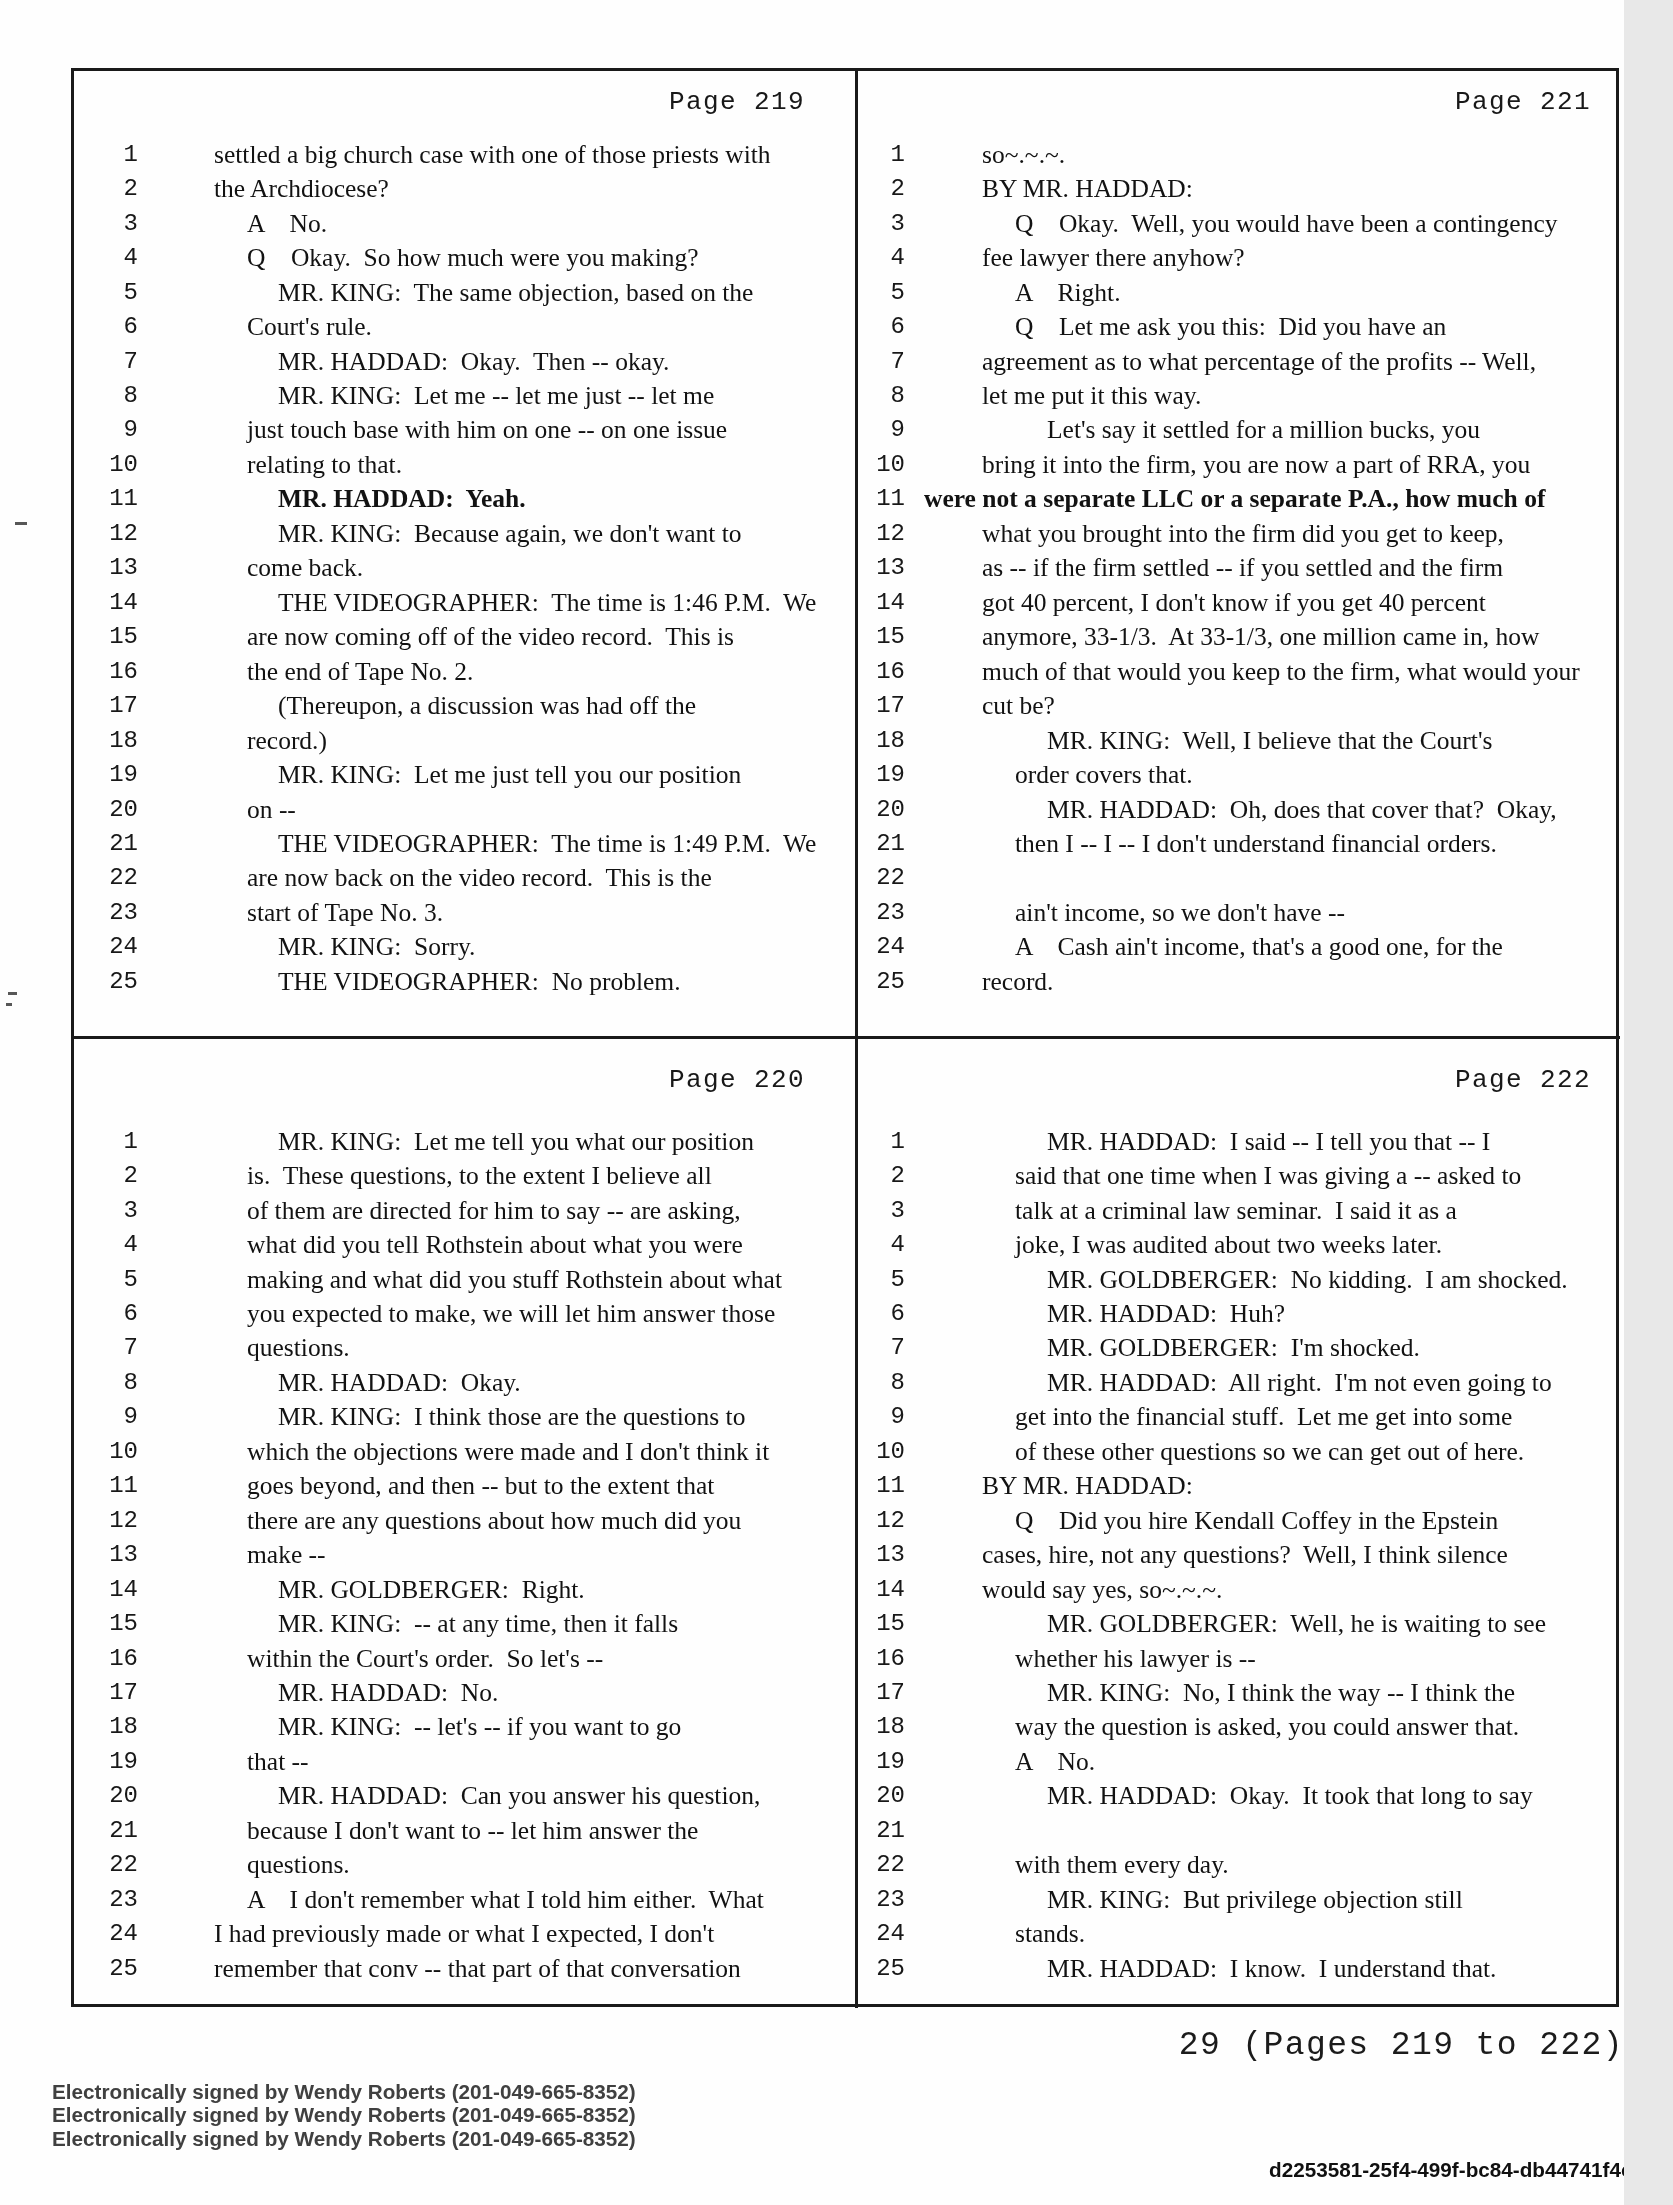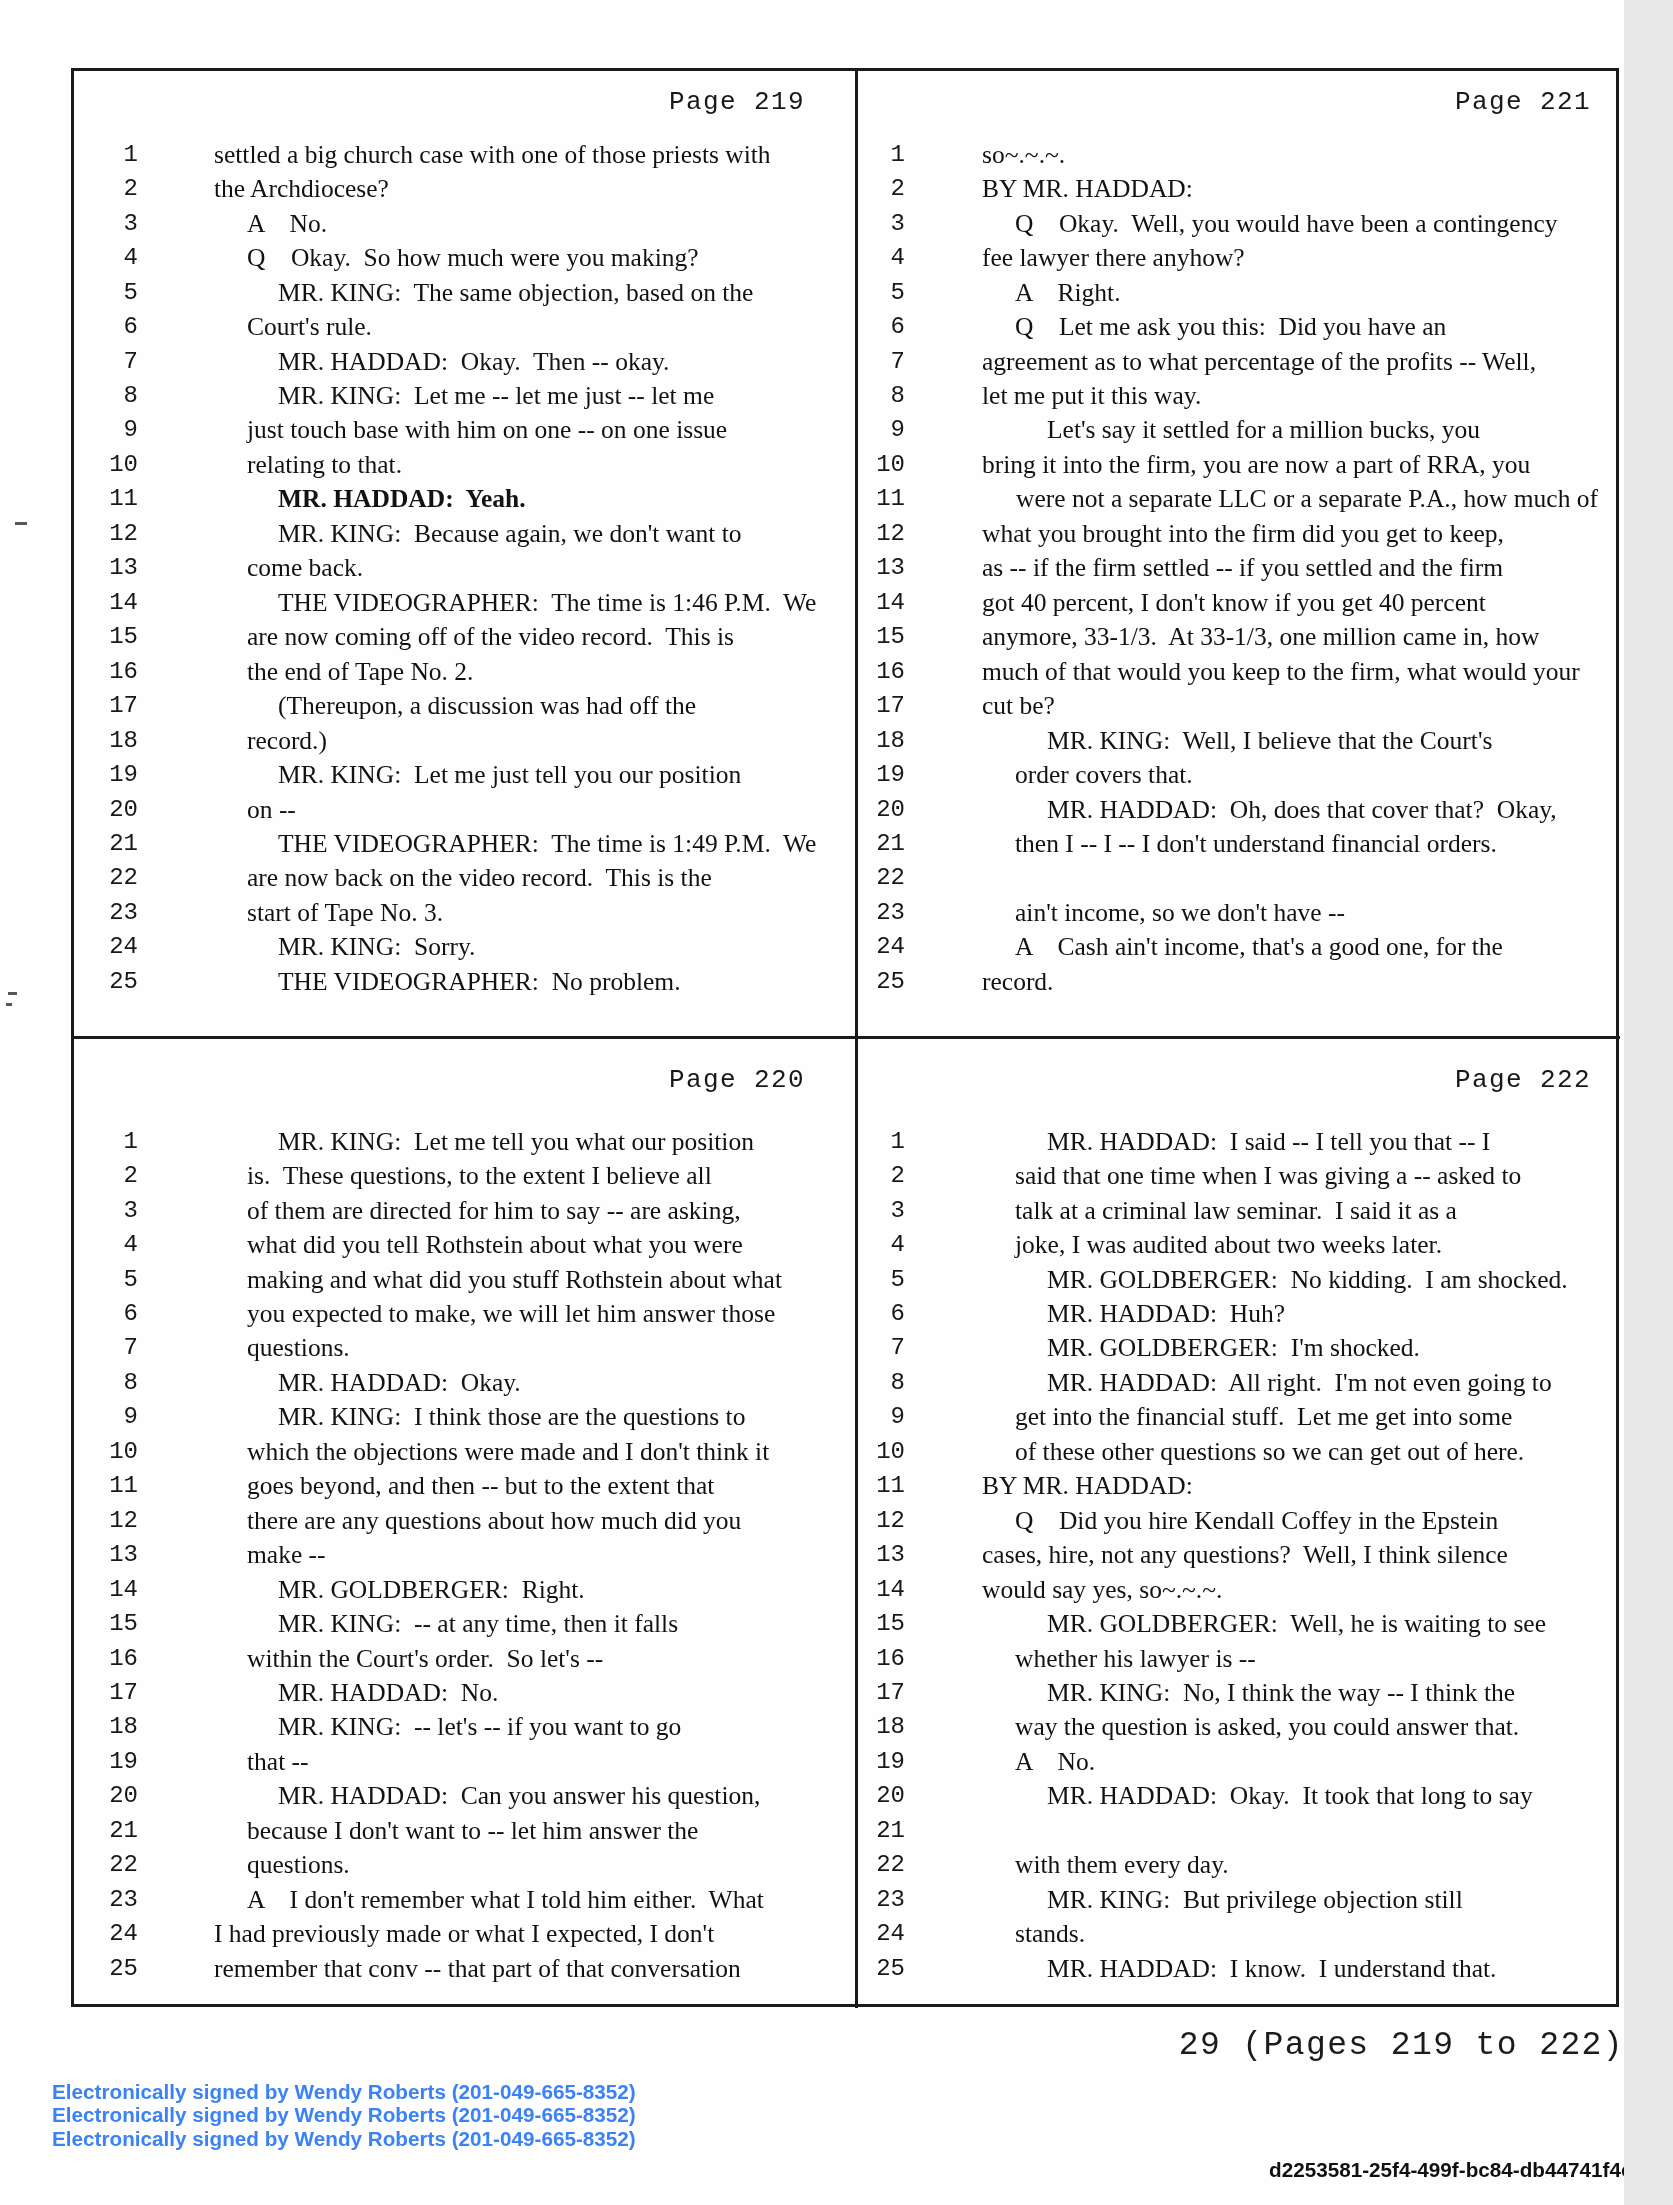--- a/index.html
+++ b/index.html
@@ -25,21 +25,21 @@
     position:absolute;top:0;font-size:25.5px;color:#121212;white-space:pre;
     line-height:34px;
   }
   .footer-label{
     position:absolute;top:2027px;left:0;width:1624px;text-align:right;
     font-family:"Liberation Mono",monospace;font-size:33px;letter-spacing:1.4px;
     color:#1b1b1b;white-space:pre;
   }
   .sig{
     position:absolute;left:52px;font-family:"Liberation Sans",sans-serif;
-    font-weight:bold;font-size:20.7px;color:#3b82f6;white-space:pre;
+    font-weight:bold;font-size:20.7px;color:#404040;white-space:pre;
   }
   .docid{
     position:absolute;left:1269px;top:2158px;font-family:"Liberation Sans",sans-serif;
     font-weight:bold;font-size:20.7px;color:#101010;white-space:pre;
   }
   .artifact{position:absolute;background:#3a3a3a;opacity:.85;}
 </style>
 </head>
 <body>
 
@@ -192,21 +192,21 @@
       <div class="tline" style="top: 413px;">
         <span class="lnum" style="left: 815px;">9</span>
         <span class="ltext" style="left: 1047px;">Let's say it settled for a million bucks, you</span>
       </div>
       <div class="tline" style="top: 448px;">
         <span class="lnum" style="left: 815px;">10</span>
         <span class="ltext" style="left: 982px;">bring it into the firm, you are now a part of RRA, you</span>
       </div>
       <div class="tline" style="top: 482px;">
         <span class="lnum" style="left: 815px;">11</span>
-        <span class="ltext" style="left: 1016px;">were not a separate LLC or a separate P.A., how much of</span>
+        <span class="ltext" style="left: 924px; font-weight: bold;">were not a separate LLC or a separate P.A., how much of</span>
       </div>
       <div class="tline" style="top: 517px;">
         <span class="lnum" style="left: 815px;">12</span>
         <span class="ltext" style="left: 982px;">what you brought into the firm did you get to keep,</span>
       </div>
       <div class="tline" style="top: 551px;">
         <span class="lnum" style="left: 815px;">13</span>
         <span class="ltext" style="left: 982px;">as -- if the firm settled -- if you settled and the firm</span>
       </div>
       <div class="tline" style="top: 586px;">

